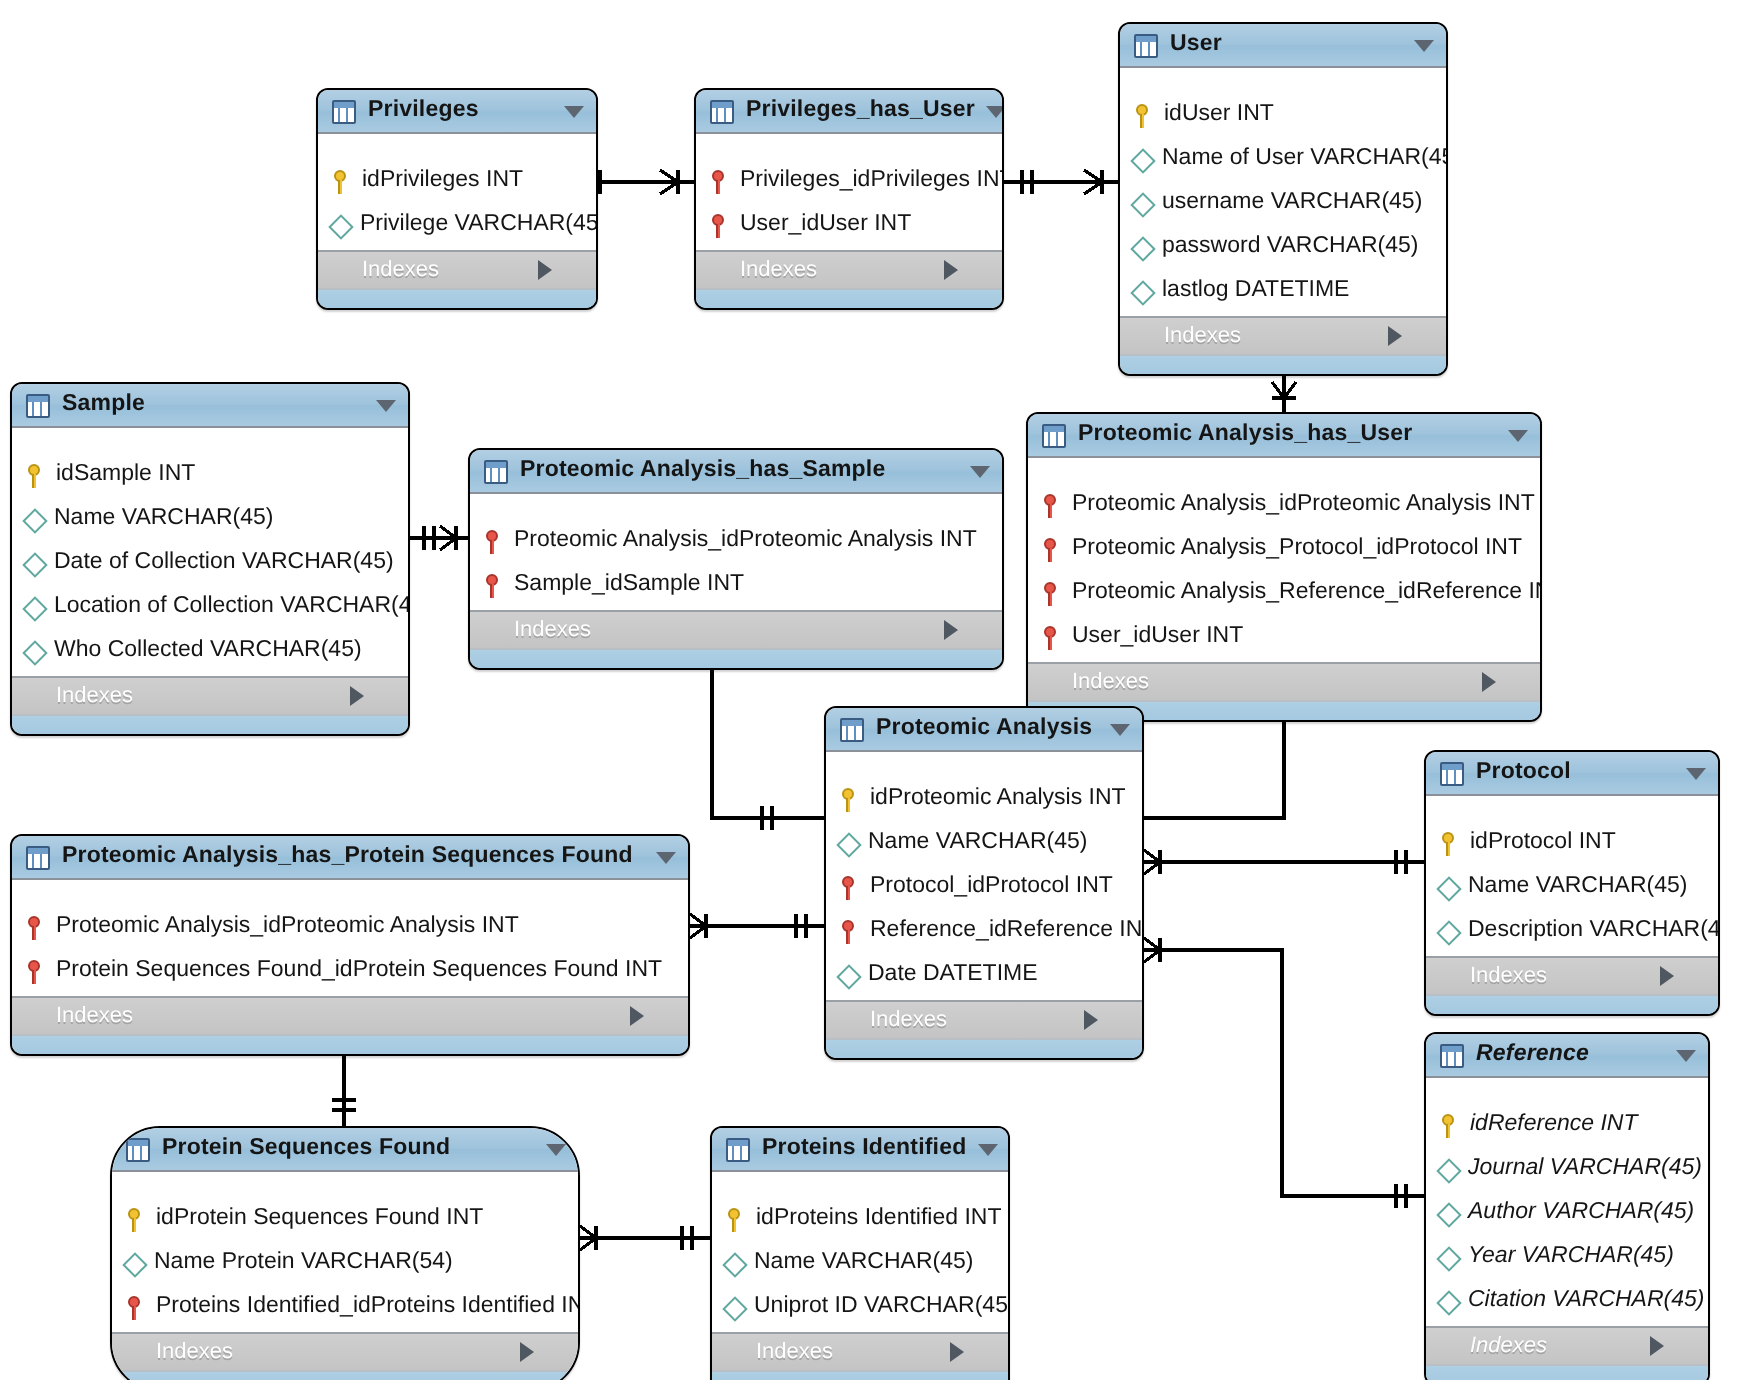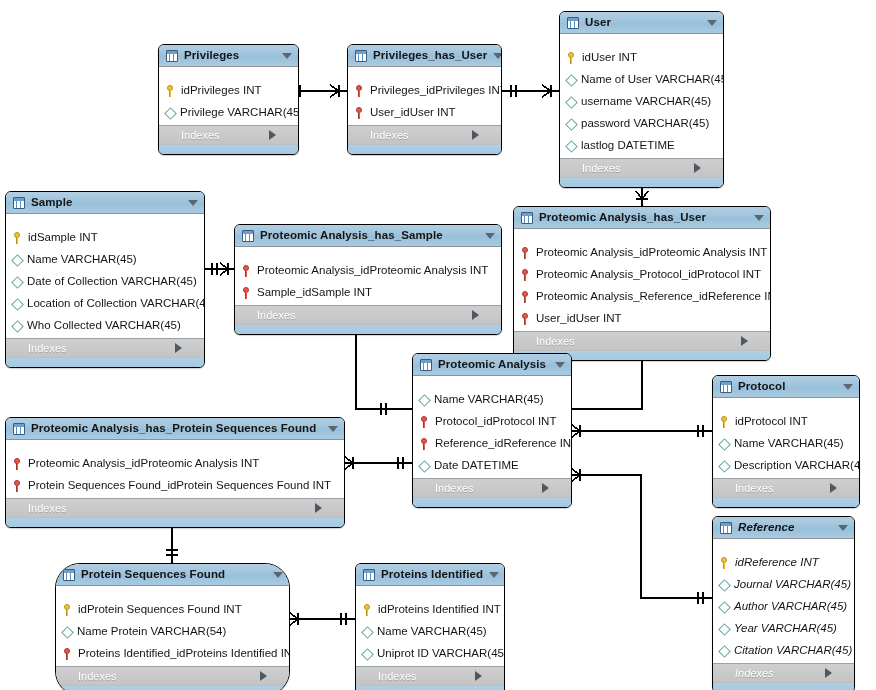--- a/index.html
+++ b/index.html
@@ -480,20 +480,24 @@
         <div class="ent-footer"></div>
       </div>
       <div class="entity" style="left: 412px; top: 353px; width: 160px;">
         <div class="ent-header">
           <span class="tbl-icon"></span>
           <span class="ent-title">Proteomic Analysis</span>
           <span class="caret-down"></span>
         </div>
         <div class="ent-body">
           <div class="field">
+            <span class="ic-key"></span>
+            <span class="field-label">idProteomic Analysis INT</span>
+          </div>
+          <div class="field">
             <span class="ic-col"></span>
             <span class="field-label">Name VARCHAR(45)</span>
           </div>
           <div class="field">
             <span class="ic-fk"></span>
             <span class="field-label">Protocol_idProtocol INT</span>
           </div>
           <div class="field">
             <span class="ic-fk"></span>
             <span class="field-label">Reference_idReference INT</span>

